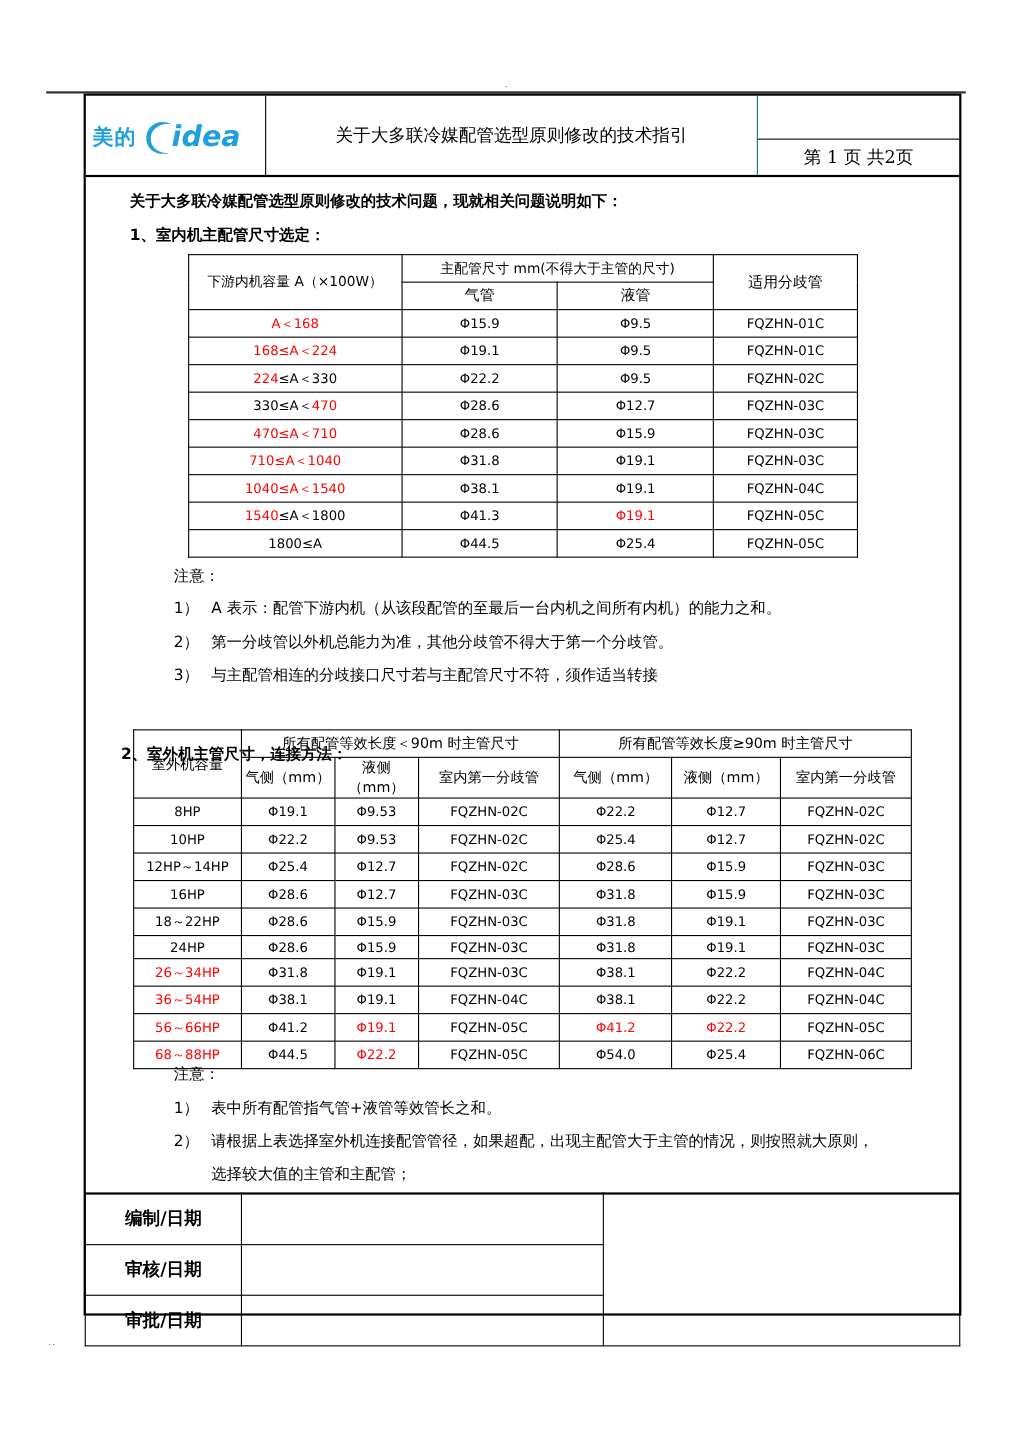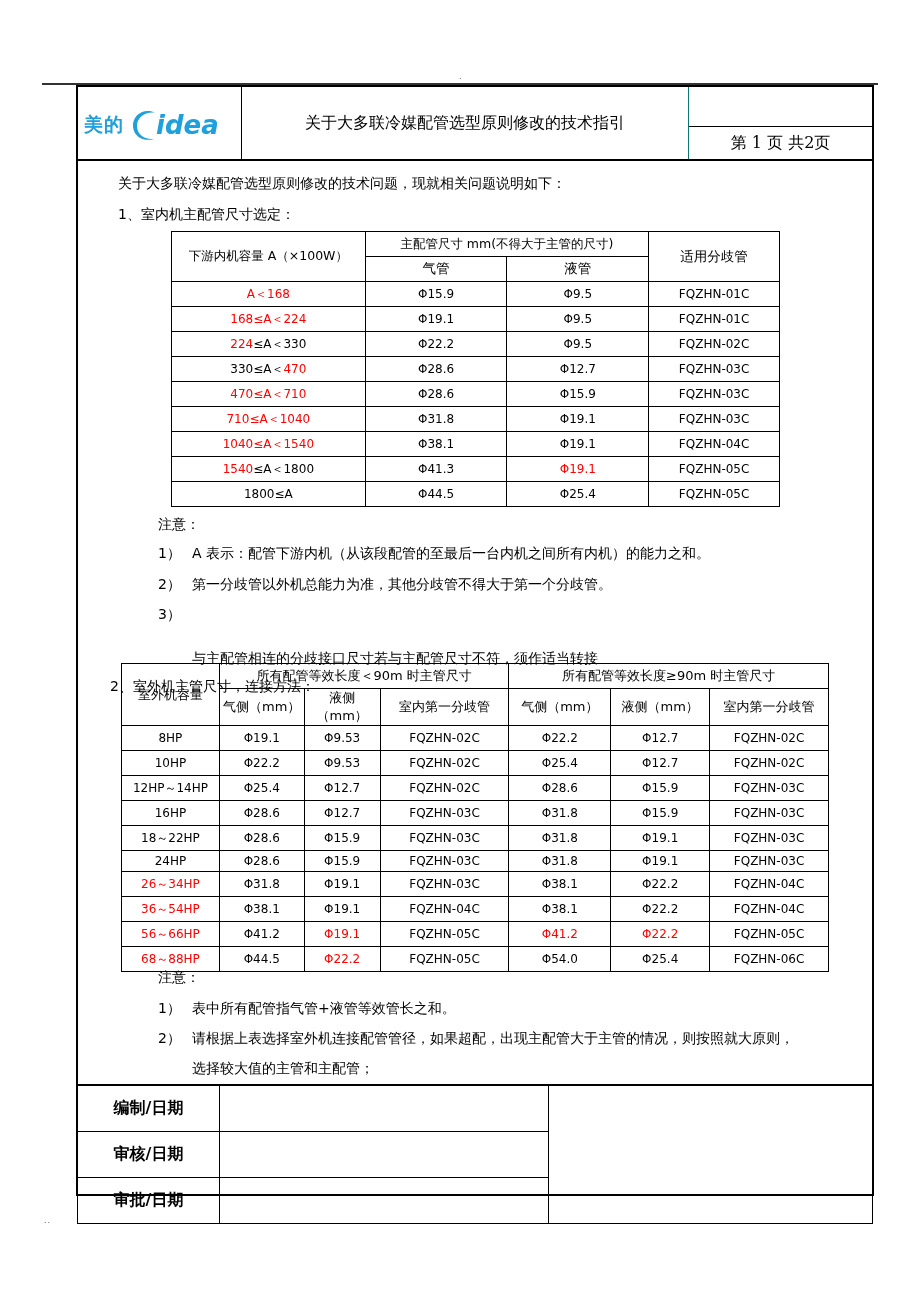--- a/index.html
+++ b/index.html
@@ -21,21 +21,21 @@
   .hdr-page-bottom { left:689px; top:127px; width:183px; height:32px; display:flex; align-items:center; justify-content:center;
                      font-family:"DejaVu Serif", serif; font-size:16px; }
   .hdr-sep { left:78px; top:159px; width:794px; height:2px; background:#000; }
 
   .logo { left:84px; top:103px; height:44px; display:flex; align-items:center; color:#1fa0dc; }
   .logo-cn { font-size:19px; font-weight:bold; color:#1fa0dc; letter-spacing:1px; }
   .logo-svg { margin-left:6px; }
   .logo-en { font-size:26px; font-weight:bold; color:#1fa0dc; font-style:italic; margin-left:-4px; letter-spacing:0px; }
 
   .para { font-size:14px; line-height:18px; white-space:nowrap; }
-  .bold { font-weight:normal; }
+  .bold { font-weight:bold; }
 
   table.grid { border-collapse:collapse; position:absolute; font-size:12px; }
   table.grid td { border:1px solid #000; text-align:center; padding:0; font-family:"DejaVu Sans", sans-serif; }
   table.grid td.hdr { font-size:12.5px; }
   .red { color:#ff0000; }
 
   
   table.sign { border-collapse:collapse; position:absolute; }
   table.sign td { border:1px solid #000; padding:12px; }
   table.sign td.lbl { text-align:center; font-size:16px; font-weight:bold; }
@@ -139,21 +139,21 @@
     </tbody>
 </table>
 
 <div class="abs para" style="left:158px; top:515px;">注意：</div>
 <div id="notes1">
     <div class="abs para" style="left: 158px; top: 544px;">1）</div>
     <div class="abs para" style="left: 192px; top: 544px;">A 表示：配管下游内机（从该段配管的至最后一台内机之间所有内机）的能力之和。</div>
     <div class="abs para" style="left: 158px; top: 575px;">2）</div>
     <div class="abs para" style="left: 192px; top: 575px;">第一分歧管以外机总能力为准，其他分歧管不得大于第一个分歧管。</div>
     <div class="abs para" style="left: 158px; top: 605px;">3）</div>
-    <div class="abs para" style="left: 192px; top: 605px; margin-top: 44px;">与主配管相连的分歧接口尺寸若与主配管尺寸不符，须作适当转接</div>
+    <div class="abs para" style="left: 192px; top: 605px;">与主配管相连的分歧接口尺寸若与主配管尺寸不符，须作适当转接</div>
   </div>
 
 <div class="abs para bold" style="left:110px; top:638px;margin-top:39px;">2、室外机主管尺寸，连接方法：</div>
 
 <table class="grid" style="left:121px; top:663px; width:708px;">
   <colgroup>
     <col style="width:98px">
       <col style="width:85px">
       <col style="width:76px">
       <col style="width:129px">

